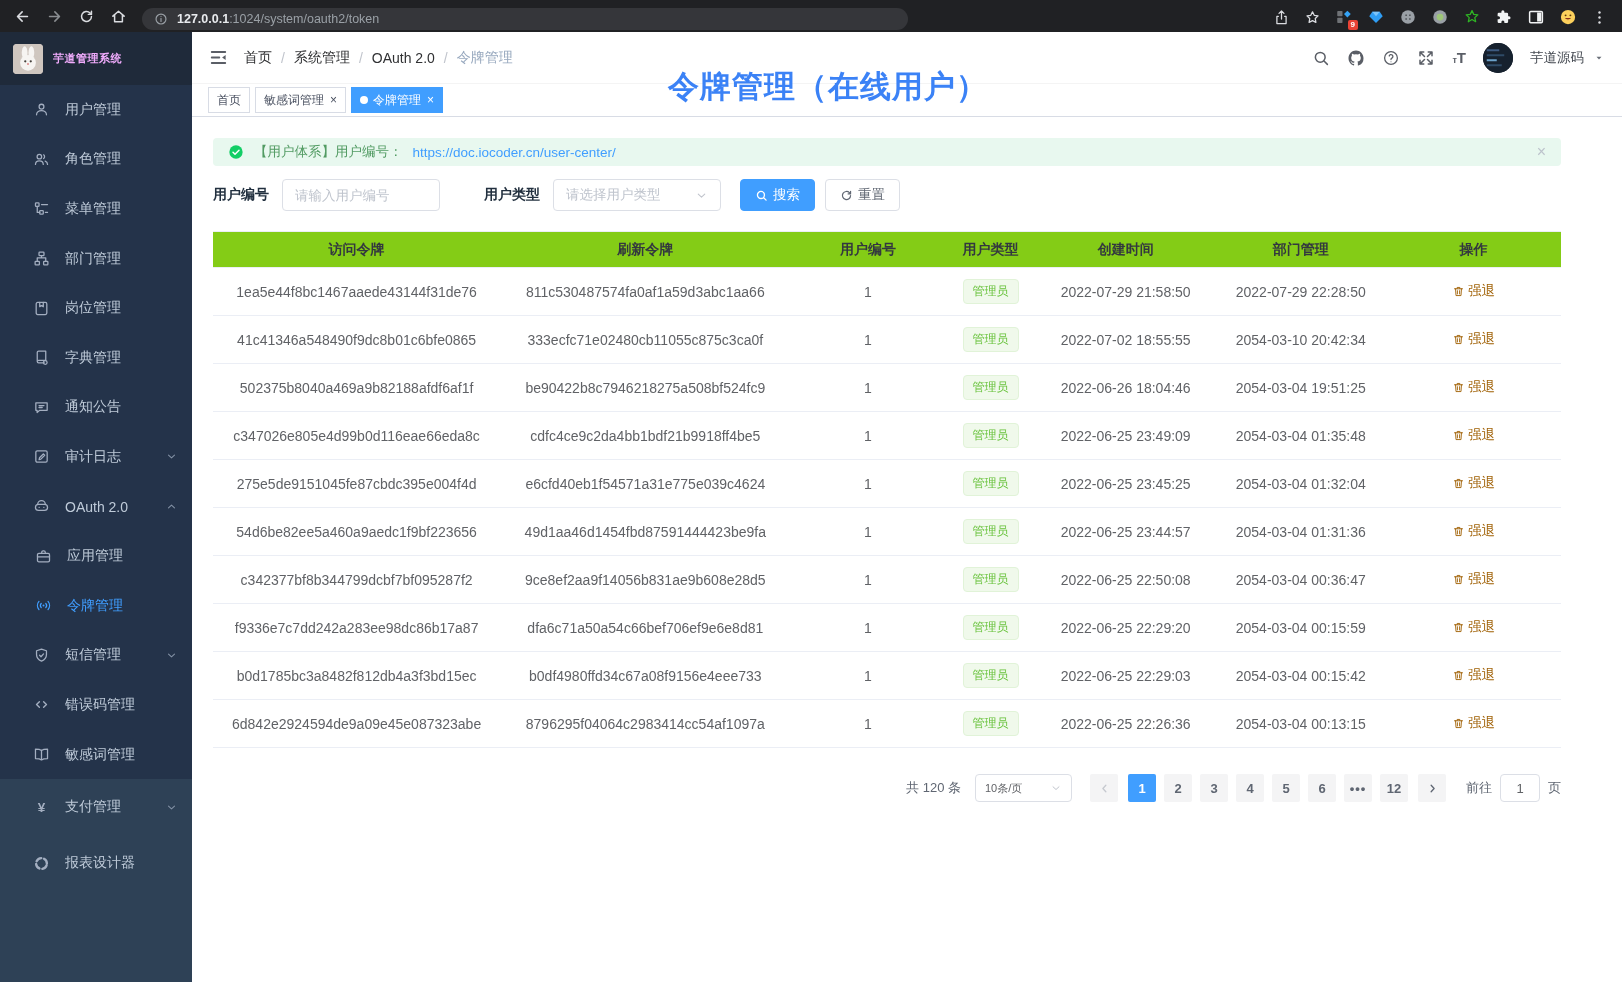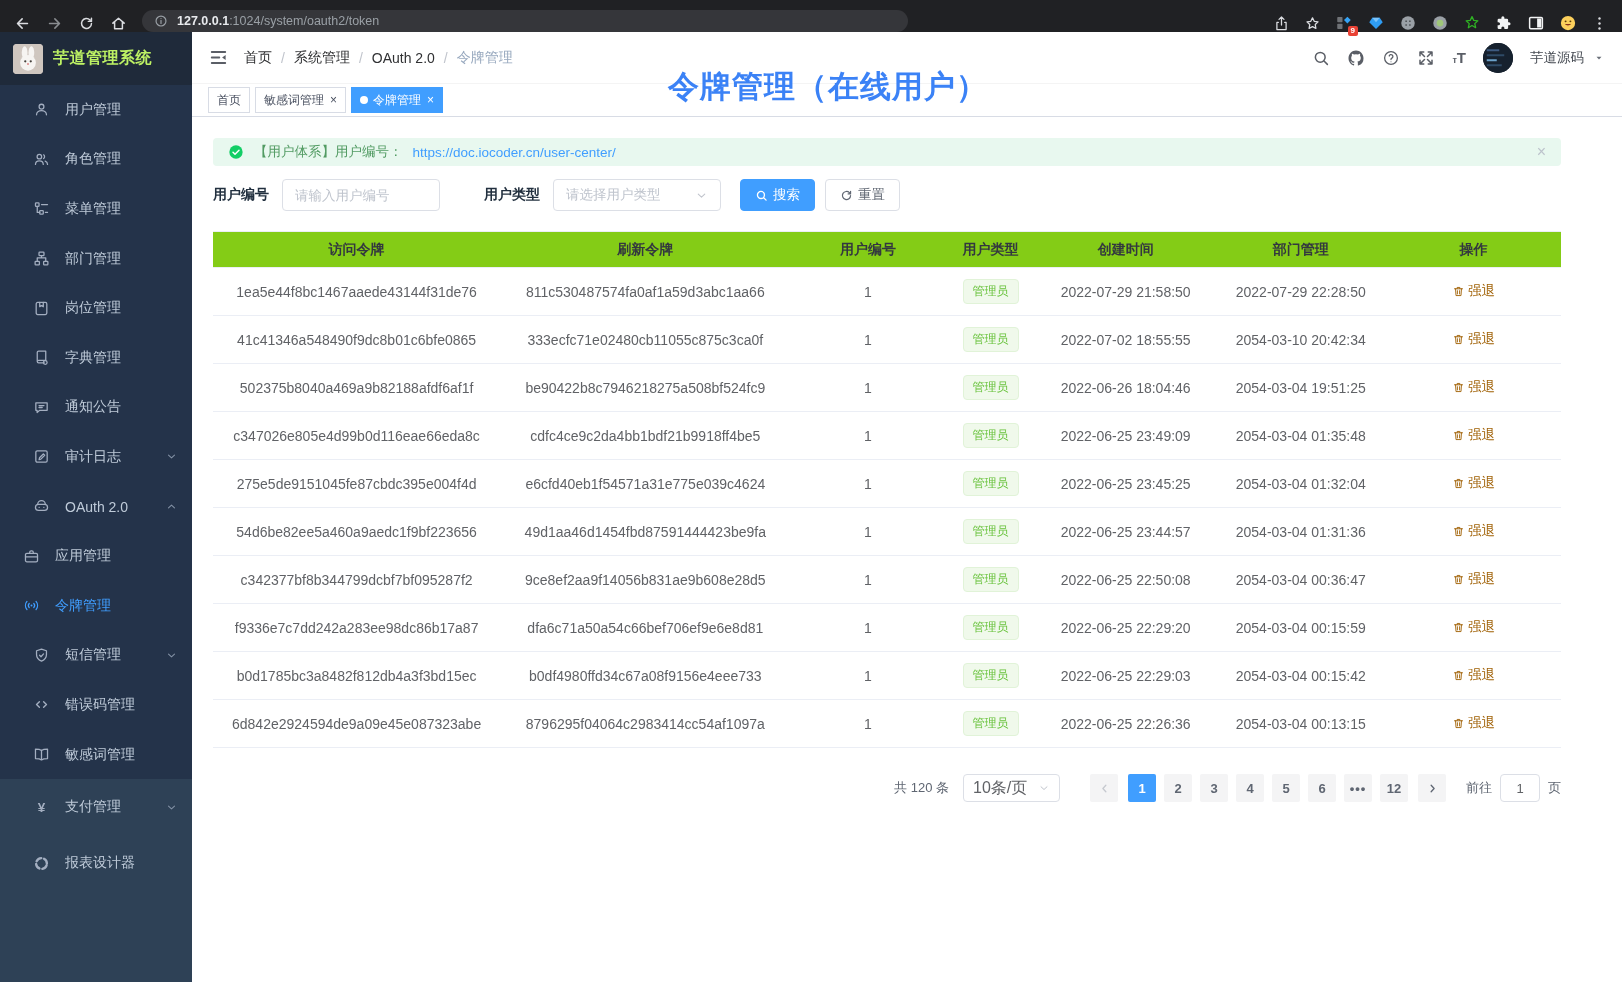--- a/index.html
+++ b/index.html
@@ -1,42 +1,42 @@
 <!DOCTYPE html>
 <html><head>
 <meta charset="utf-8">
 <style>
   *{margin:0;padding:0;box-sizing:border-box}
   html,body{width:1622px;height:982px;overflow:hidden}
   body{font-family:"Liberation Sans","DejaVu Sans",sans-serif;background:#fff;position:relative}
 
   
-  .browser{height:32px;background:#202124;display:flex;align-items:flex-end;padding:0 14px;gap:15px}
+  .browser{height:32px;background:#202124;display:flex;align-items:flex-start;padding:8px 14px;gap:15px}
   .b-ic{width:17px;height:17px;color:#dadce0;display:inline-flex;flex:none}
   .b-ic.dim{color:#8a8d91}
   .url-pill{width:766px;height:22px;background:#35363a;border-radius:11px;display:flex;align-items:center;padding:0 12px;gap:9px;font-size:12.5px;color:#9aa0a6}
   .url-pill .b-ic{width:14px;height:14px;color:#9aa0a6}
   .url-host{color:#e8eaed;font-weight:bold}
   .browser-right{margin-left:auto;display:flex;align-items:center;gap:14px}
   .ext{width:18px;height:18px;display:inline-flex;position:relative;flex:none}
   .ext-badge{position:absolute;right:-5px;bottom:-4px;background:#e94235;color:#fff;font-size:8px;font-weight:bold;padding:1px 3px;border-radius:2px;line-height:1}
 
   
   .app{display:flex;height:950px}
 
   
   .sidebar{width:192px;background:#24334a;display:flex;flex-direction:column;color:#bfcbd9;flex:none}
   .logo{height:53px;background:#1f2a3a;display:flex;align-items:center;padding-left:13px;gap:10px;flex:none}
   .logo-img{width:30px;height:30px;border-radius:4px;background:#cfc6bf;display:inline-flex;overflow:hidden;flex:none}
-  .logo-title{color:#bef264;font-weight:bold;font-size:16px;letter-spacing:.5px}
+  .logo-title{color:#f0abfc;font-weight:bold;font-size:11px;letter-spacing:.5px}
   .menu{flex:none}
   .menu-light{background:#2e4156;flex:1}
   .menu-item{height:49.6px;display:flex;align-items:center;padding:0 14px 0 33px;font-size:14px;cursor:pointer;white-space:nowrap}
   .menu-light .menu-item{height:56px}
-  .menu-item.sub{padding-left:23px}
+  .menu-item.sub{padding-left:35px}
   .menu-item.active{color:#409eff}
   .mi-icon{width:17px;height:17px;margin-right:15px;color:#a3aec0;display:inline-flex;flex:none}
   .menu-item.active .mi-icon{color:#409eff}
   .mi-arrow{margin-left:auto;width:13px;height:13px;color:#8391a5;display:inline-flex}
   .mi-arrow.up{transform:rotate(180deg)}
 
   
   .main{flex:1;display:flex;flex-direction:column;background:#fff;min-width:0}
   .navbar{height:52px;display:flex;align-items:center;padding:0 17px;background:#fff;border-bottom:1px solid #f4f4f4;flex:none}
   .hamburger{width:19px;height:19px;color:#5a5e66;display:inline-flex;cursor:pointer}
@@ -81,21 +81,21 @@
 
   table{width:100%;border-collapse:collapse;table-layout:fixed;margin-top:20px}
   th{height:36px;background:#84cc16;color:#33383f;font-size:14px;font-weight:bold;text-align:center;border-top:1px solid #ebeef5;border-bottom:1px solid #ebeef5}
   td{height:48px;text-align:center;font-size:14px;color:#606266;border-bottom:1px solid #ebeef5;overflow:hidden;white-space:nowrap}
   .tag-admin{display:inline-block;padding:3px 9px;background:#f0f9eb;border:1px solid #e1f3d8;border-radius:4px;color:#67c23a;font-size:12px}
   .action-link{color:#a16207;font-size:13.5px;display:inline-flex;align-items:center;gap:3px;cursor:pointer}
   .action-link .ico{width:13px;height:13px;display:inline-flex}
 
   .pagination{display:flex;align-items:center;justify-content:flex-end;margin-top:26px;gap:8px;font-size:13px;color:#5f6672}
   .pg-total{margin-right:6px}
-  .page-size{width:97px;height:28px;border:1px solid #dcdfe6;border-radius:4px;display:flex;align-items:center;padding:0 9px;color:#606266;font-size:16px;cursor:pointer;margin-right:22px}
+  .page-size{width:97px;height:28px;border:1px solid #dcdfe6;border-radius:4px;display:flex;align-items:center;padding:0 9px;color:#606266;font-size:11px;cursor:pointer;margin-right:10px}
   .page-size .sel-chev{margin-left:auto;width:12px;height:12px;color:#c0c4cc;display:inline-flex}
   .pg-btn{min-width:28px;height:28px;background:#f4f4f5;border-radius:2px;display:inline-flex;align-items:center;justify-content:center;font-weight:bold;font-size:13px;color:#5f6672;padding:0 4px;cursor:pointer}
   .pg-btn .ico{width:13px;height:13px;display:inline-flex}
   .pg-btn.active{background:#409eff;color:#fff}
   .pg-btn.disabled{color:#c6c9cf;cursor:default}
   .pg-prev{margin-right:2px}.pg-next{margin-left:2px}
   .goto-label{margin-left:12px}
   .goto-input{width:40px;height:28px;border:1px solid #dcdfe6;border-radius:4px;text-align:center;font-size:13px;color:#606266;outline:none}
   .ico{display:inline-flex}
 </style>

